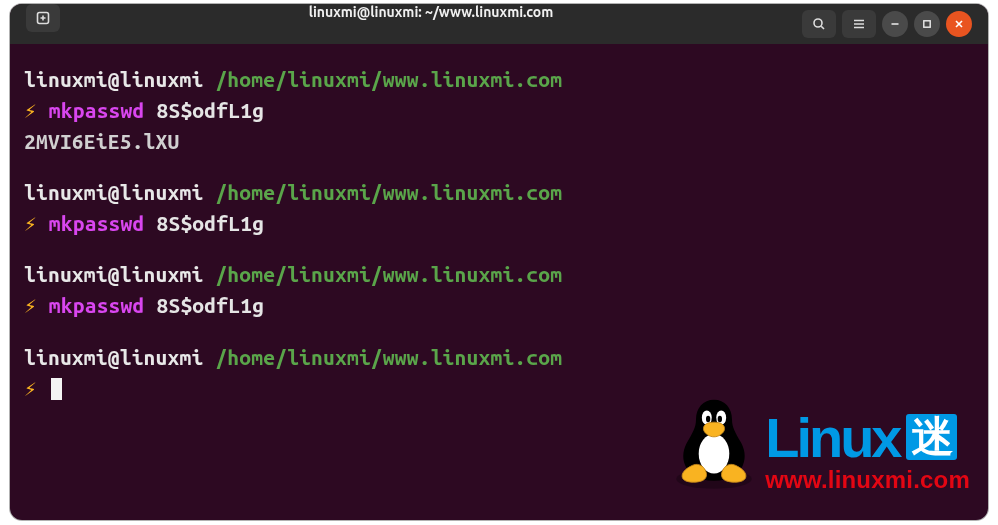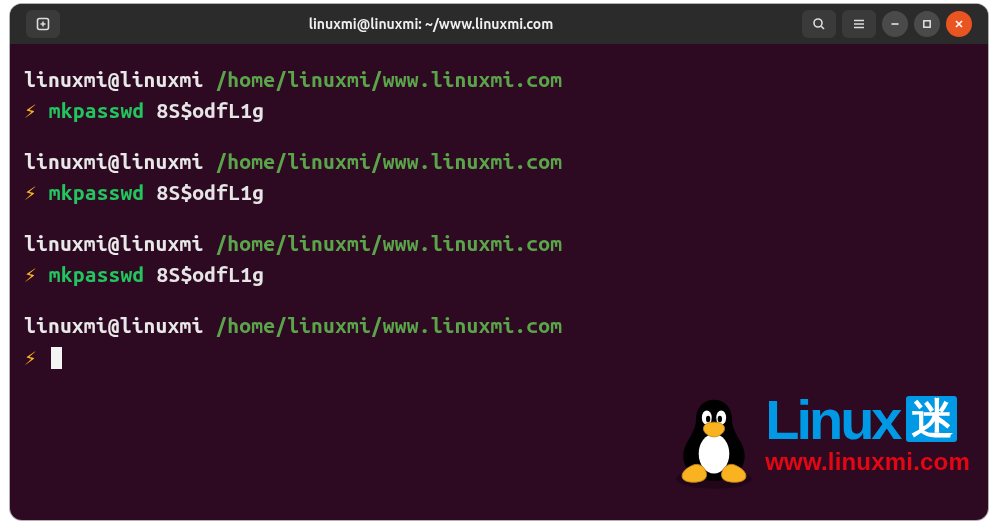--- a/index.html
+++ b/index.html
@@ -18,21 +18,20 @@
     height: 516px;
     background: #2d0922;
     border-radius: 12px;
     overflow: hidden;
     box-shadow: 0 0 0 1px rgba(0,0,0,.3);
   }
   .titlebar {
     height: 40px;
     background: #2b2b2b;
     display: flex;
-    align-items: center;
     padding: 0 16px;
     gap: 22px;
     font-family: Ubuntu, sans-serif;
     font-size: 14px;
     color: #e6e6e6;
   }
   .tb-left { display: flex; gap: 6px; }
   .tb-btn {
     width: 34px;
     height: 28px;
@@ -71,39 +70,40 @@
     font-size: 21px;
     line-height: 1.48;
     color: #e8e8e8;
     font-weight: 600;
     letter-spacing: .2px;
     position: relative;
     height: calc(100% - 40px);
   }
   .user { color: #e8e8e8; }
   .path { color: #5aa54a; }
-  .cmd  { color: #22c55e; text-align: center; }
+  .cmd  { color: #d946ef; text-align: center; }
   .arg  { color: #e5e5e5; }
   .out  { color: #d0d0d0; }
   .bolt { color: #f9b321; }
   .cursor {
     display: inline-block;
     width: 11px;
     height: 22px;
     background: #f4f4f4;
     vertical-align: text-bottom;
     margin-left: 2px;
   }
   .block { margin-bottom: 20px; }
 
   .watermark {
     position: absolute;
     right: 18px;
     bottom: 28px;
     display: flex;
+    align-items: flex-end;
     gap: 6px;
     pointer-events: none;
   }
   .tux { width: 90px; height: 100px; }
   .wm-text { display: flex; flex-direction: column; line-height: 1; }
   .wm-logo {
     font-family: Arial, sans-serif;
     font-weight: 900;
     font-size: 56px;
     letter-spacing: -3px;
@@ -187,20 +187,21 @@
         <span> </span>
         <span class="path">/home/linuxmi/www.linuxmi.com</span>
       </div>
       <div>
         <span class="bolt">⚡</span>
         <span> </span>
         <span class="cmd">mkpasswd</span>
         <span> </span>
         <span class="arg">8S$odfL1g</span>
       </div>
+      <div class="out">2MVI6EiE5.lXU</div>
     </div>
 
     <div class="block">
       <div>
         <span class="user">linuxmi@linuxmi</span>
         <span> </span>
         <span class="path">/home/linuxmi/www.linuxmi.com</span>
       </div>
       <div>
         <span class="bolt">⚡</span>

